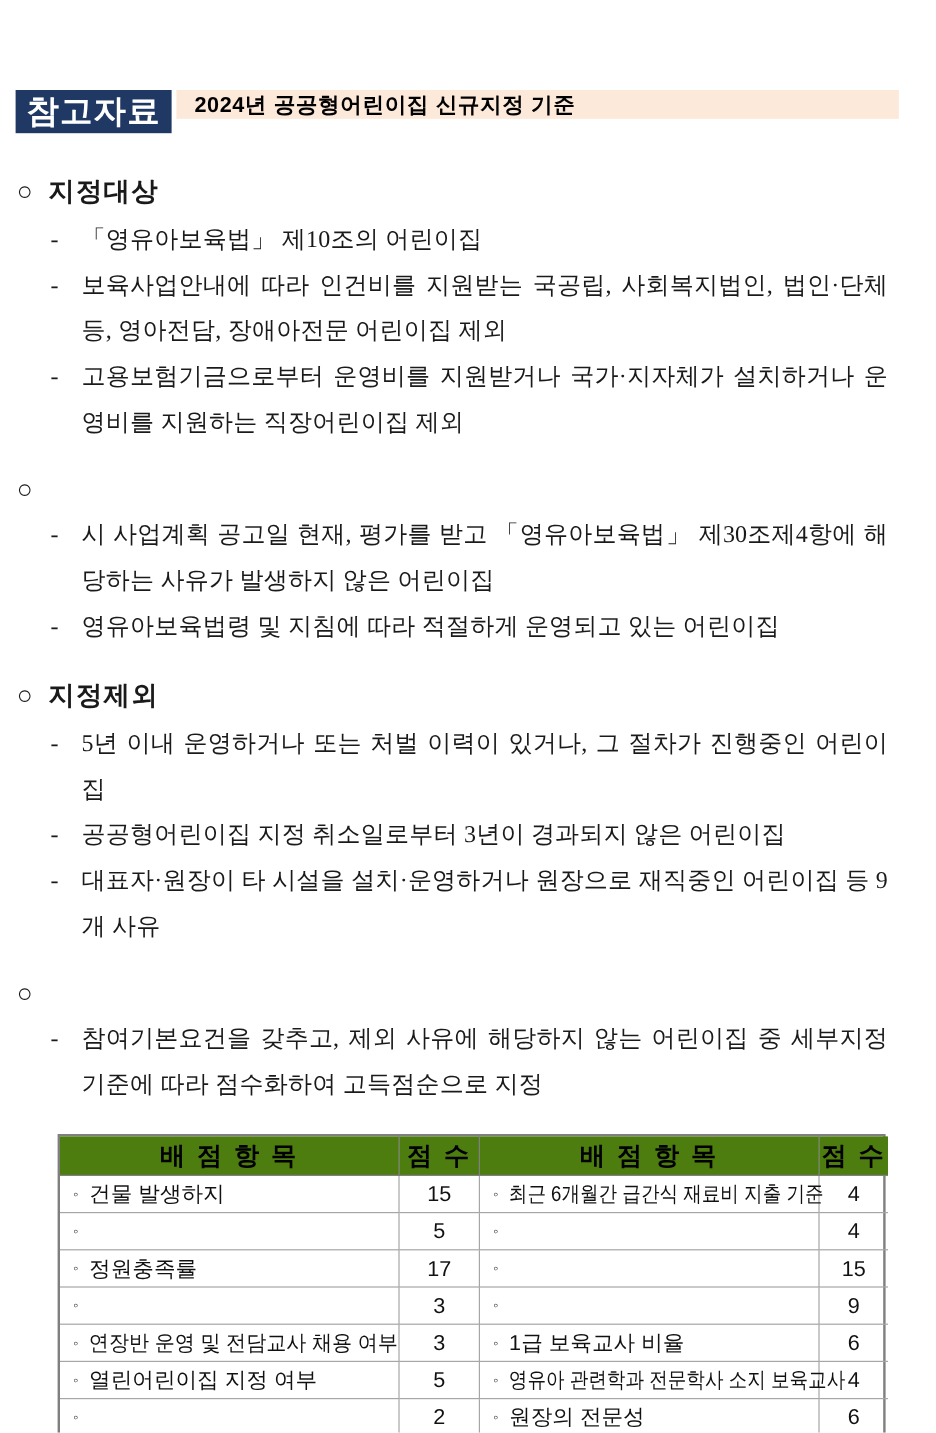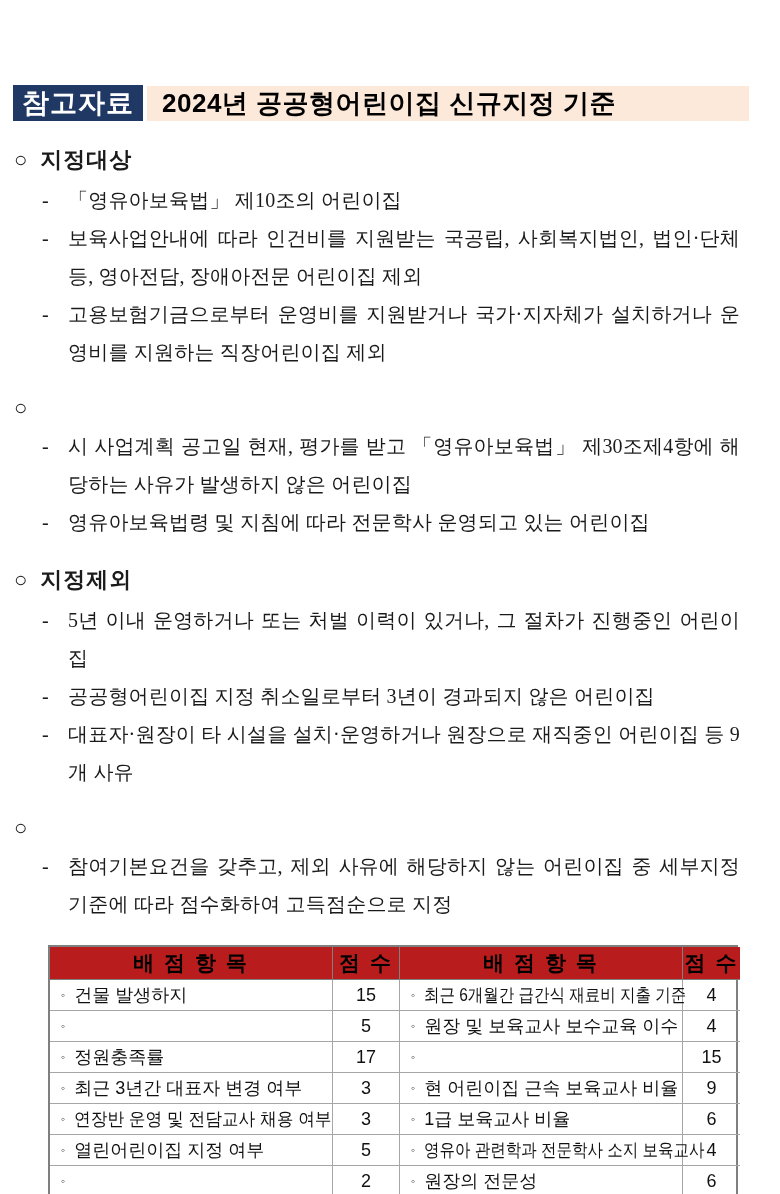--- a/index.html
+++ b/index.html
@@ -2,32 +2,32 @@
 <html><head>
 <meta charset="utf-8">
 <style>
   html,body{margin:0;padding:0;background:#ffffff;}
   .page{
     width:780px;height:1194px;background:#ffffff;position:relative;
     font-family:"Liberation Serif","DejaVu Serif",serif;color:#1a1a1a;
     overflow:hidden;box-sizing:border-box;
   }
   
-  .header{display:flex;align-items:flex-end;margin:75px 31px 0 13px;height:46px;}
+  .header{display:flex;align-items:flex-start;margin:75px 31px 0 13px;height:46px;}
   .badge{
     background:#1F3864;color:#ffffff;width:130px;flex:none;
     display:flex;align-items:center;justify-content:center;
     font-family:"Liberation Sans","DejaVu Sans",sans-serif;
     font-weight:bold;font-size:27px;letter-spacing:1px;
   }
   .titlebar{
     background:#FDE9D9;flex:1;margin-left:4px;
     display:flex;align-items:center;padding-left:15px;
     font-family:"Liberation Sans","DejaVu Sans",sans-serif;
-    font-weight:bold;font-size:26px;letter-spacing:0.5px;color:#000;
+    font-weight:bold;font-size:18px;letter-spacing:0.5px;color:#000;
   }
   
   .content{padding:0 40px 0 14px;}
   .section{margin-top:24px;}
   .section-title{
     font-size:22px;font-weight:bold;display:flex;align-items:center;
     margin-bottom:6px;letter-spacing:1px;
   }
   .section-title .circle{font-weight:normal;font-size:22px;margin-right:12px;}
   .items{margin-left:26px;}
@@ -41,21 +41,21 @@
     font-family:"Liberation Sans","DejaVu Sans",sans-serif;
   }
   .trow{display:grid;grid-template-columns:283px 67px 283px 57px;}
   .cell{
     border-right:1px solid #a6a6a6;border-bottom:1px solid #a6a6a6;
     display:flex;align-items:center;box-sizing:border-box;height:31px;
     font-size:18px;color:#111;
   }
   .cell:last-child{border-right:none;}
   .thead .cell{
-    background:#b91c1c;font-weight:bold;font-size:21px;height:33px;
+    background:#4d7c0f;font-weight:bold;font-size:21px;height:33px;
     justify-content:center;border-right:1px solid #808080;border-bottom:1px solid #808080;
     letter-spacing:2px;color:#000;
   }
   .thead .cell:last-child{border-right:none;}
   .item-cell{padding-left:11px;}
   .item-cell .tbullet{font-size:12px;margin-right:9px;flex:none;color:#333;}
   .item-cell .tlabel{white-space:nowrap;}
   .squeeze .tlabel{transform:scaleX(0.86);transform-origin:left center;}
   .squeeze2 .tlabel{transform:scaleX(0.93);transform-origin:left center;}
   .score-cell{justify-content:center;}
@@ -97,21 +97,21 @@
       <div class="section-title">
         <span class="circle">○</span>
       </div>
       <div class="items">
         <div class="item">
           <span class="dash">-</span>
           <span class="text">시 사업계획 공고일 현재, 평가를 받고 「영유아보육법」  제30조제4항에 해당하는 사유가 발생하지 않은 어린이집</span>
         </div>
         <div class="item">
           <span class="dash">-</span>
-          <span class="text">영유아보육법령 및 지침에 따라 전문학사 운영되고 있는 어린이집</span>
+          <span class="text">영유아보육법령 및 지침에 따라 적절하게 운영되고 있는 어린이집</span>
         </div>
       </div>
     </div>
 
     <div class="section">
       <div class="section-title">
         <span class="circle">○</span>
         <span>지정제외</span>
       </div>
       <div class="items">
@@ -165,46 +165,43 @@
       <div class="cell score-cell">4</div>
     </div>
 
     <div class="trow">
       <div class="cell item-cell">
           <span class="tbullet">◦</span>
         </div>
       <div class="cell score-cell">5</div>
       <div class="cell item-cell">
           <span class="tbullet">◦</span>
-          <span class="tlabel">원장 및 보육교사 보수교육 이수</span>
         </div>
       <div class="cell score-cell">4</div>
     </div>
 
     <div class="trow">
       <div class="cell item-cell">
           <span class="tbullet">◦</span>
           <span class="tlabel">정원충족률</span>
         </div>
       <div class="cell score-cell">17</div>
       <div class="cell item-cell">
           <span class="tbullet">◦</span>
         </div>
       <div class="cell score-cell">15</div>
     </div>
 
     <div class="trow">
       <div class="cell item-cell">
           <span class="tbullet">◦</span>
-          <span class="tlabel">최근 3년간 대표자 변경 여부</span>
         </div>
       <div class="cell score-cell">3</div>
       <div class="cell item-cell">
           <span class="tbullet">◦</span>
-          <span class="tlabel">현 어린이집 근속 보육교사 비율</span>
         </div>
       <div class="cell score-cell">9</div>
     </div>
 
     <div class="trow">
       <div class="cell item-cell squeeze2">
           <span class="tbullet">◦</span>
           <span class="tlabel">연장반 운영 및 전담교사 채용 여부</span>
         </div>
       <div class="cell score-cell">3</div>

